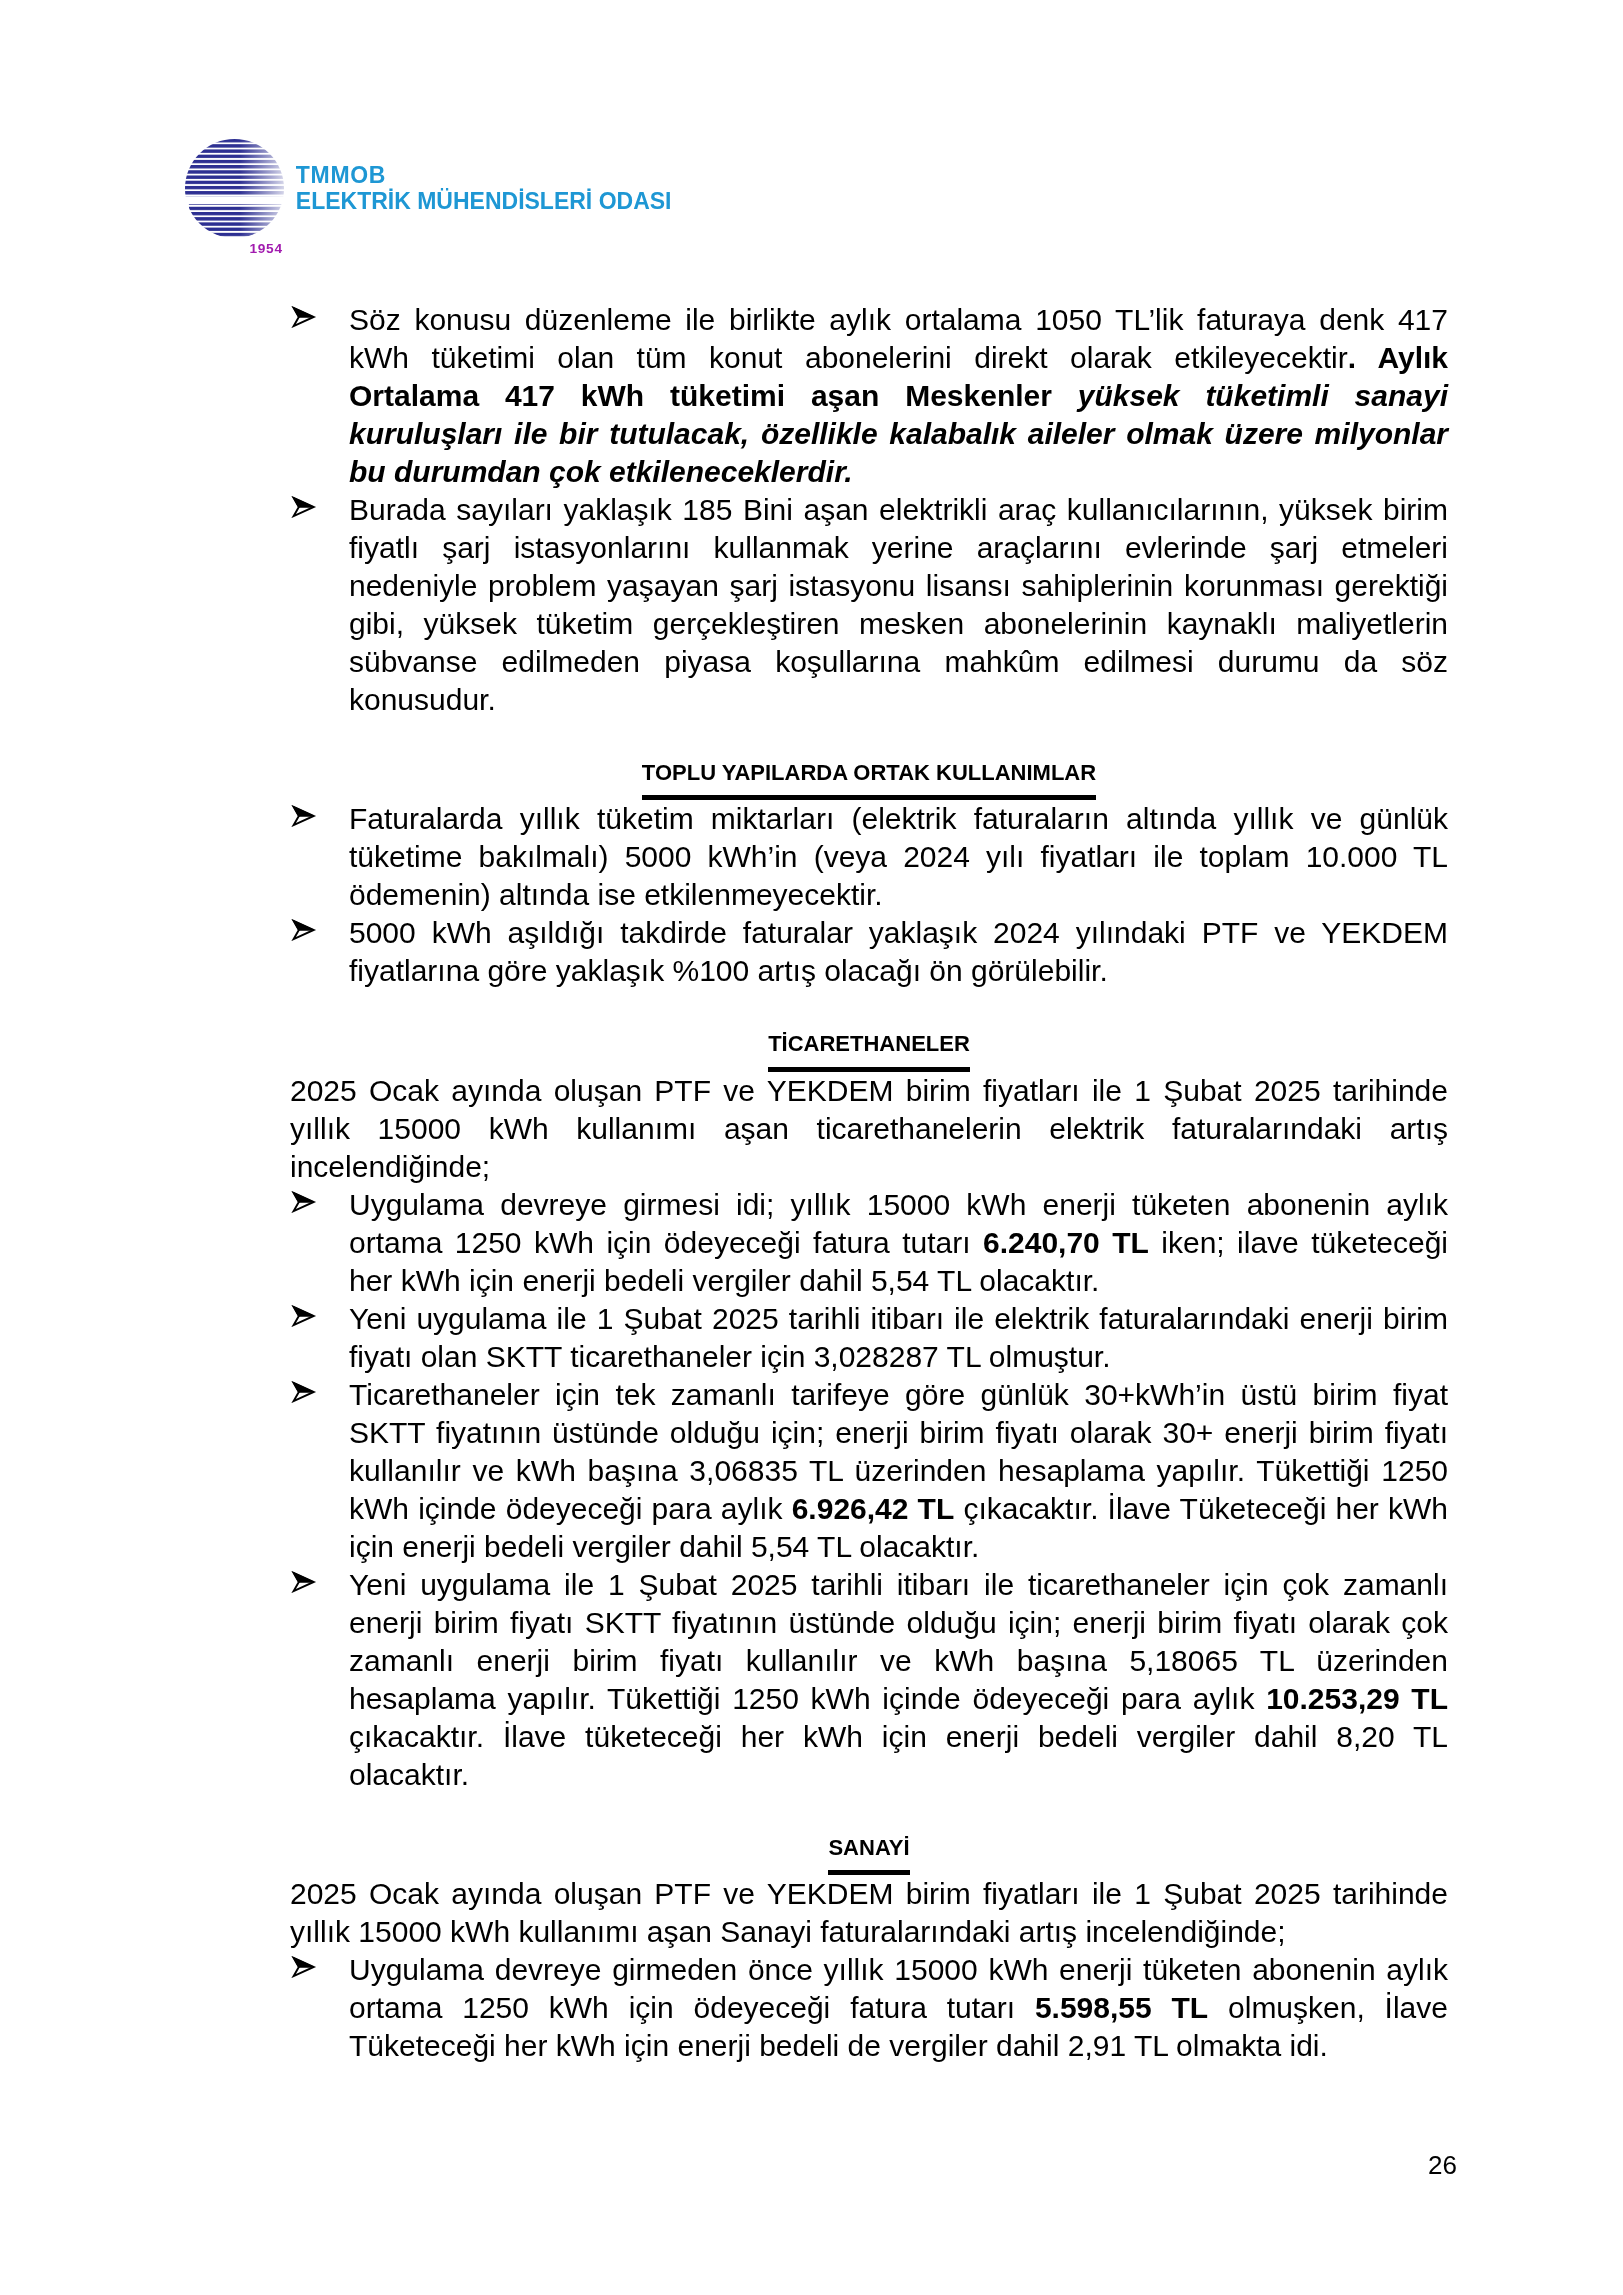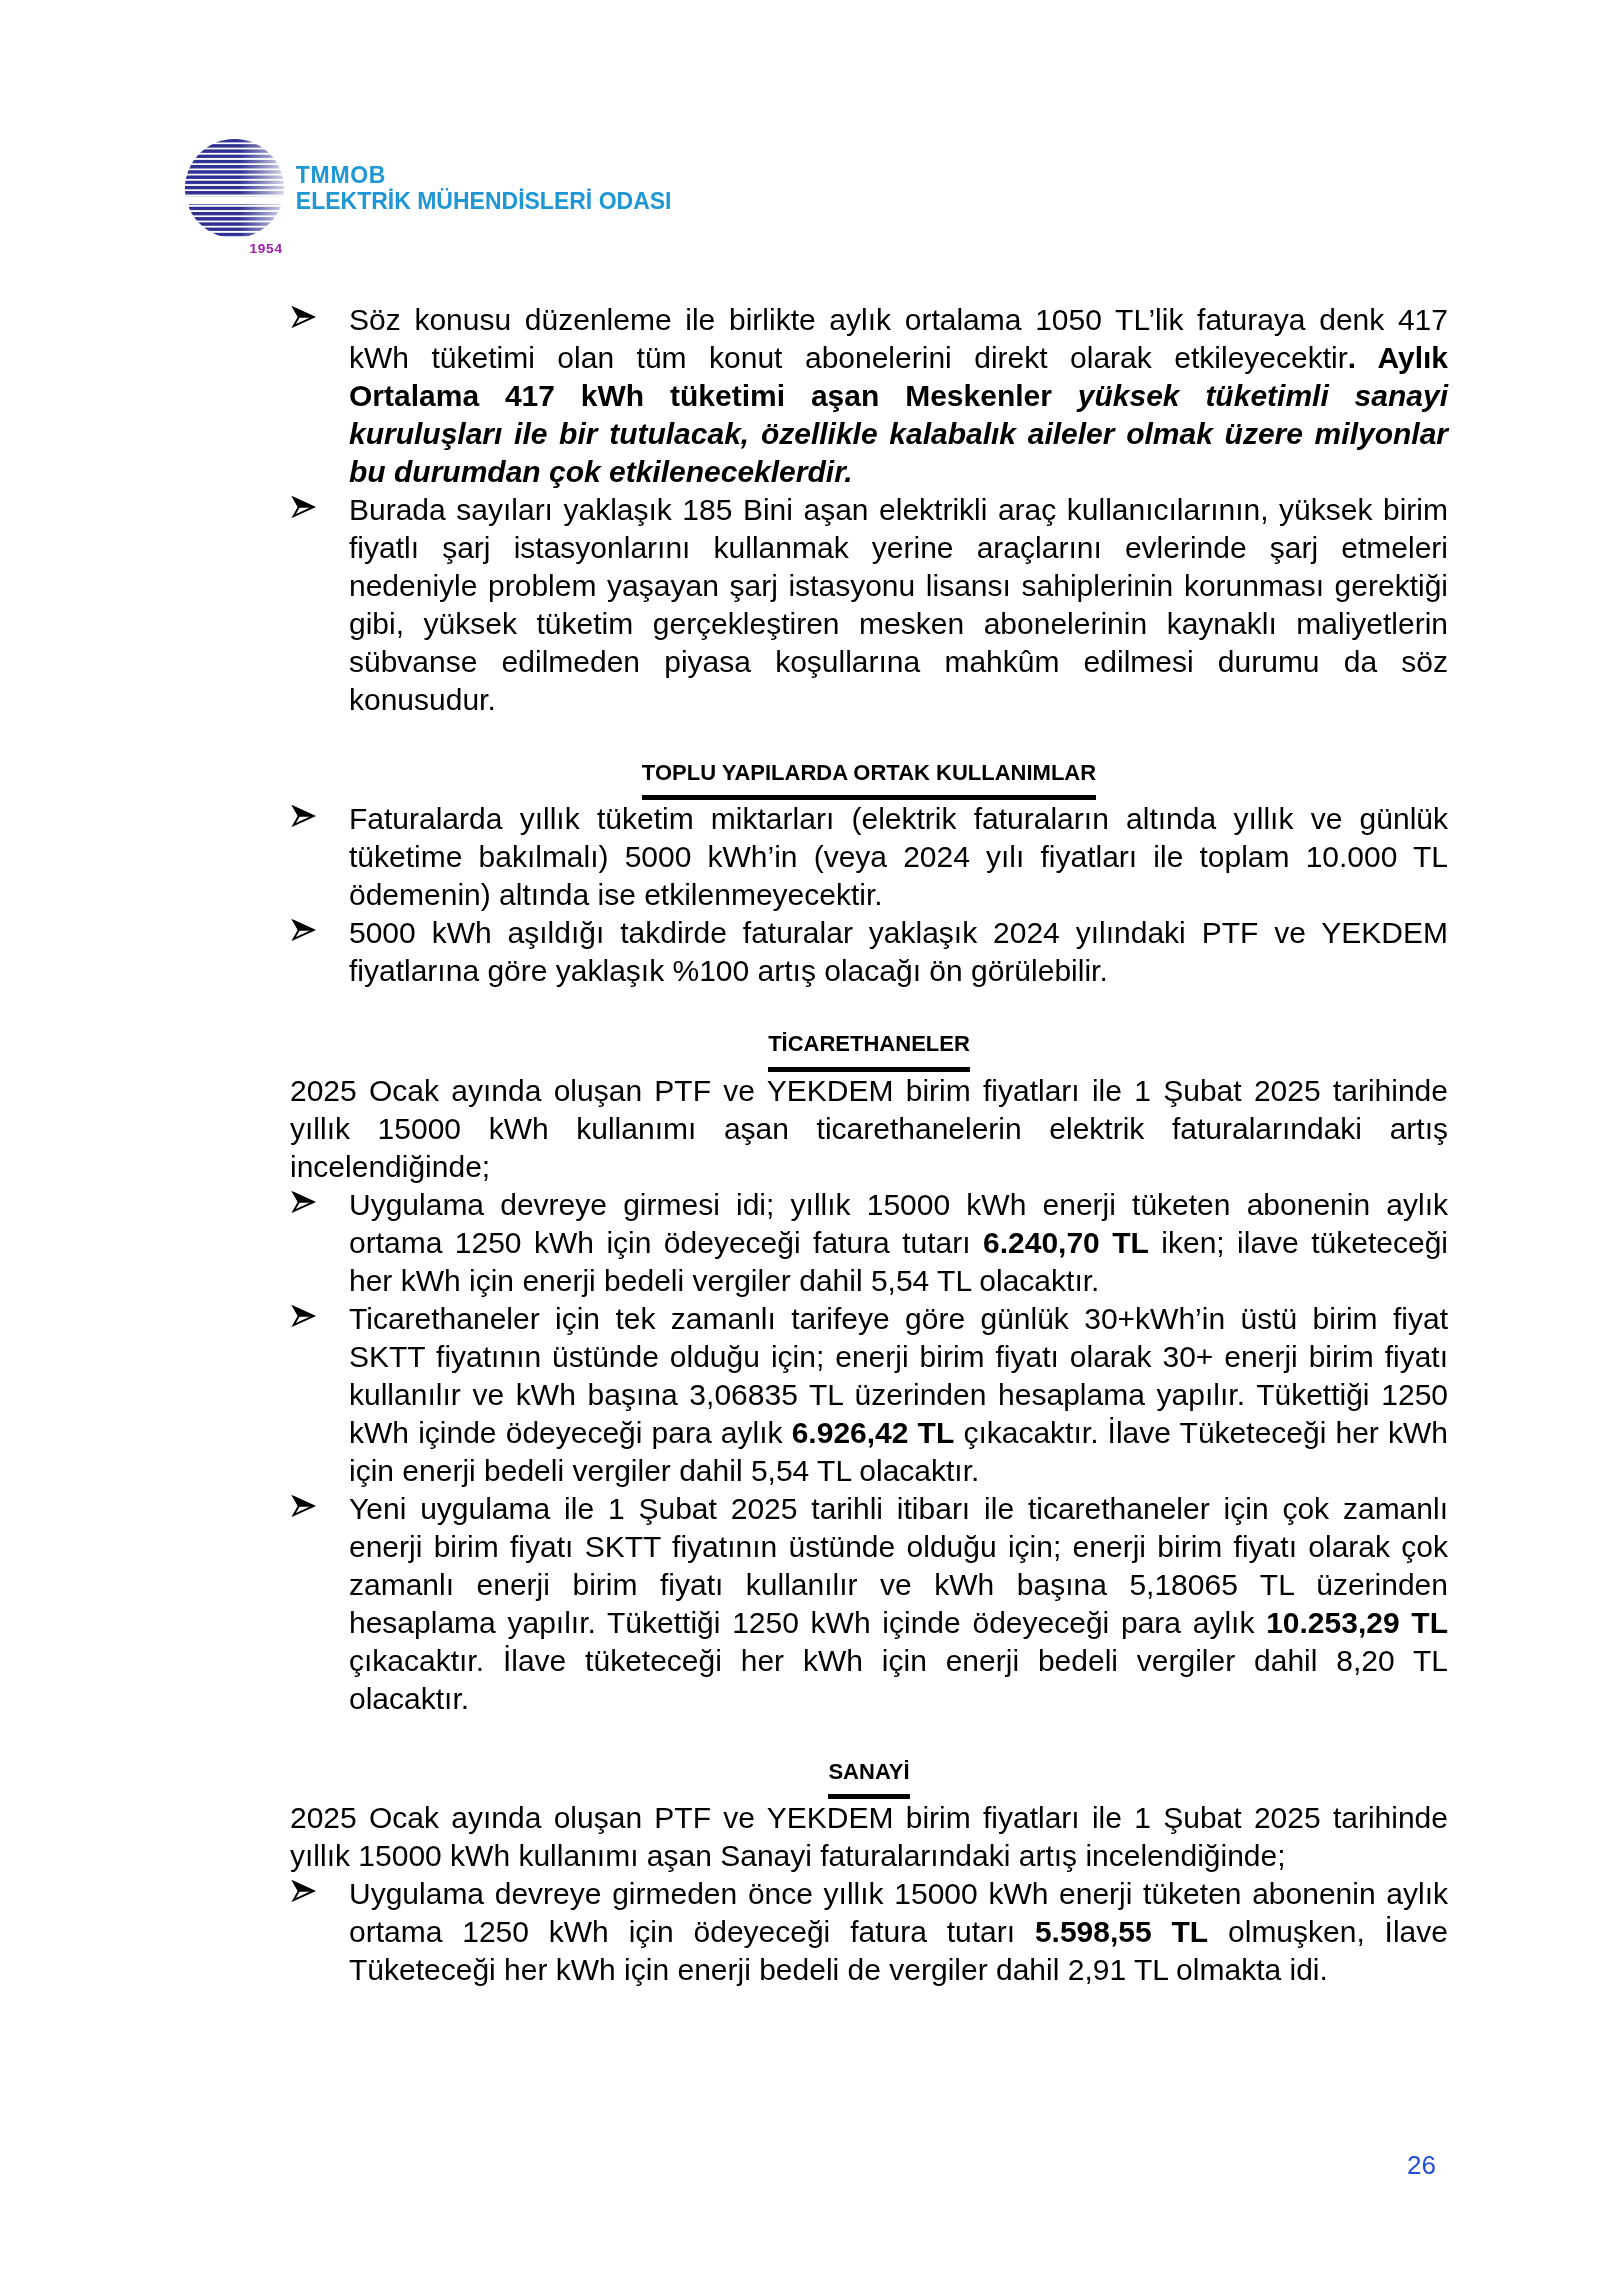--- a/index.html
+++ b/index.html
@@ -34,22 +34,22 @@
   .para { margin:0; }
   .blist { list-style:none; margin:0; padding:0; }
   .bitem { position:relative; padding-left:59px; }
   .marker { position:absolute; left:1.3px; top:5.2px; width:26px; height:22px; }
   .marker svg { display:block; width:26px; height:22px; }
   .b { font-weight:bold; }
   .i { font-style:italic; }
 
   
   .page-number {
-    position:absolute; right:187px; top:2150px;
-    font-size:26px; color:#1d4ed8;
+    position:absolute; right:166px; top:2150px;
+    font-size:26px; color:#000000;
   }
 </style>
 </head>
 <body>
 
 <div class="page">
 
   <header class="logo">
     <div class="globe-col">
       <svg width="99" height="99" viewBox="0 0 152 152" aria-hidden="true">
@@ -117,20 +117,26 @@
             <svg viewBox="0 0 38 34" aria-hidden="true">
               <path d="M3 3 L34 17 L3 31 L11 17 Z" fill="#ffffff" stroke="#000000" stroke-width="3" stroke-linejoin="miter"></path>
               <path d="M3 3 L34 17 L11 17 Z" fill="#000000" stroke="#000000" stroke-width="2"></path>
             </svg>
           </span><span class="">Uygulama devreye girmesi idi; yıllık 15000 kWh enerji tüketen abonenin aylık ortama 1250 kWh için ödeyeceği fatura tutarı </span><span class="b ">6.240,70 TL</span><span class=""> iken; ilave tüketeceği her kWh için enerji bedeli vergiler dahil 5,54 TL olacaktır.</span></li>
         <li class="bitem"><span class="marker">
             <svg viewBox="0 0 38 34" aria-hidden="true">
               <path d="M3 3 L34 17 L3 31 L11 17 Z" fill="#ffffff" stroke="#000000" stroke-width="3" stroke-linejoin="miter"></path>
               <path d="M3 3 L34 17 L11 17 Z" fill="#000000" stroke="#000000" stroke-width="2"></path>
             </svg>
+          </span><span class="">Yeni uygulama ile 1 Şubat 2025 tarihli itibarı ile elektrik faturalarındaki enerji birim fiyatı olan SKTT ticarethaneler için 3,028287 TL olmuştur.</span></li>
+        <li class="bitem"><span class="marker">
+            <svg viewBox="0 0 38 34" aria-hidden="true">
+              <path d="M3 3 L34 17 L3 31 L11 17 Z" fill="#ffffff" stroke="#000000" stroke-width="3" stroke-linejoin="miter"></path>
+              <path d="M3 3 L34 17 L11 17 Z" fill="#000000" stroke="#000000" stroke-width="2"></path>
+            </svg>
           </span><span class="">Ticarethaneler için tek zamanlı tarifeye göre günlük 30+kWh’in üstü birim fiyat SKTT fiyatının üstünde olduğu için; enerji birim fiyatı olarak 30+ enerji birim fiyatı kullanılır ve kWh başına 3,06835 TL üzerinden hesaplama yapılır. Tükettiği 1250 kWh içinde ödeyeceği para aylık </span><span class="b ">6.926,42 TL</span><span class=""> çıkacaktır. İlave Tüketeceği her kWh için enerji bedeli vergiler dahil 5,54 TL olacaktır.</span></li>
         <li class="bitem"><span class="marker">
             <svg viewBox="0 0 38 34" aria-hidden="true">
               <path d="M3 3 L34 17 L3 31 L11 17 Z" fill="#ffffff" stroke="#000000" stroke-width="3" stroke-linejoin="miter"></path>
               <path d="M3 3 L34 17 L11 17 Z" fill="#000000" stroke="#000000" stroke-width="2"></path>
             </svg>
           </span><span class="">Yeni uygulama ile 1 Şubat 2025 tarihli itibarı ile ticarethaneler için çok zamanlı enerji birim fiyatı SKTT fiyatının üstünde olduğu için; enerji birim fiyatı olarak çok zamanlı enerji birim fiyatı kullanılır ve kWh başına 5,18065 TL üzerinden hesaplama yapılır. Tükettiği 1250 kWh içinde ödeyeceği para aylık </span><span class="b ">10.253,29 TL</span><span class=""> çıkacaktır. İlave tüketeceği her kWh için enerji bedeli vergiler dahil 8,20 TL olacaktır.</span></li>
       </ul>
       <h2 class="heading"><span class="hu">SANAYİ</span></h2>
       <p class="para"><span class="">2025 Ocak ayında oluşan PTF ve YEKDEM birim fiyatları ile 1 Şubat 2025 tarihinde yıllık 15000 kWh kullanımı aşan Sanayi faturalarındaki artış incelendiğinde;</span></p>

